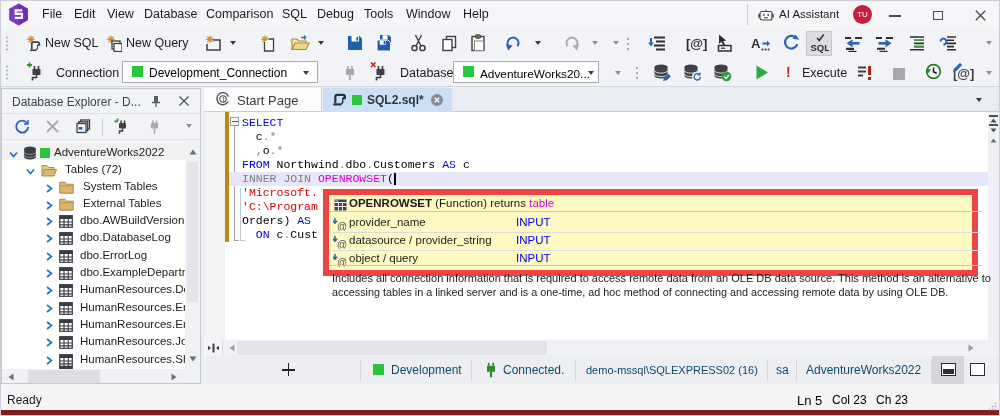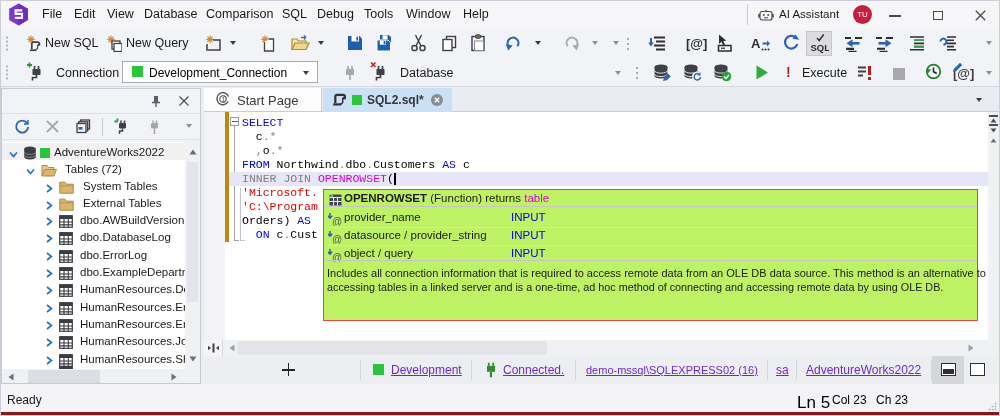--- a/index.html
+++ b/index.html
@@ -10,21 +10,21 @@
   .sep-v { position:absolute; width:1px; background:#c9ccd3; }
   .menu { position:absolute; top:7px; font-size:12.5px; color:#1b1b1b; }
   .tbtxt { position:absolute; font-size:12.5px; color:#1b1b1b; }
   .ddarrow { position:absolute; width:0; height:0; border-left:3.5px solid transparent; border-right:3.5px solid transparent; border-top:4px solid #3b3b3b; }
   .ddarrow.gray { border-top-color:#909090; }
   .combo { position:absolute; background:#fff; border:1px solid #ababaf; height:22px; }
   .greensq { position:absolute; width:11px; height:11px; background:#29c53a; }
   .trow { position:absolute; font-size:11.5px; color:#1b1b1b; white-space:nowrap; }
   .cl { position:absolute; left:242px; font-family:"Liberation Mono", monospace; font-size:11.5px; line-height:14px; white-space:pre; color:#000; }
   .kw { color:#0000e6; } .gr { color:#808080; } .mg { color:#d800d8; } .st { color:#e00000;font-family:Liberation Mono, monospace; }
-  .stseg { position:absolute; font-size:12px; color:#6d28d9; white-space:nowrap;text-decoration:underline; }
+  .stseg { position:absolute; font-size:12px; color:#0c4a6e; white-space:nowrap; }
 </style>
 </head>
 <body>
 
 <div class="abs" style="left:0;top:0;width:1000px;height:416px;border:1px solid #cdced9;pointer-events:none;z-index:99"></div>
 
 <div class="abs" id="titlebar" style="left:0;top:0;width:1000px;height:29px;background:#f6f6f8">
   <svg class="ico" style="left:8px;top:3px" width="21" height="23" viewBox="0 0 21 23">
     <polygon points="10.5,0.5 19.8,5.8 19.8,17 10.5,22.5 1.2,17 1.2,5.8" fill="#7d39cd"></polygon>
     <polygon points="10.5,0.5 19.8,5.8 19.8,17 10.5,22.5" fill="#6f2abf"></polygon>
@@ -241,20 +241,25 @@
     <path d="M8 13 v5" stroke="#a7a7ad" stroke-width="1.7"></path>
   </svg>
 
   <svg class="ico" style="left:370px;top:4px" width="18" height="19" viewBox="0 0 18 19">
     <path d="M1 0.5 l4.5 4.5 M5.5 0.5 L1 5" stroke="#cc2222" stroke-width="1.6"></path>
     <path d="M8.5 4 v3 M12.5 4 v3" stroke="#3f3f46" stroke-width="1.7"></path>
     <rect x="6.5" y="7" width="8" height="6" rx="0.5" fill="#3f3f46"></rect>
     <path d="M10.5 13 v2.5 h-4 v3" fill="none" stroke="#3f3f46" stroke-width="1.7"></path>
   </svg>
   <div class="tbtxt" style="left:400px;top:8px">Database</div>
+  <div class="combo" style="left:453px;top:3px;width:146px">
+    <div class="greensq" style="left:9px;top:4px"></div>
+    <div class="abs" style="left:26px;top:4.5px;font-size:11.8px;width:110px;overflow:hidden;white-space:nowrap">AdventureWorks20...</div>
+    <div class="ddarrow" style="left:134px;top:9px"></div>
+  </div>
   <div class="ddarrow gray" style="left:615px;top:13px"></div>
   <div class="abs" style="left:636px;top:9px;width:2px;height:2px;background:#a8abb2;box-shadow:0 5px #a8abb2, 0 10px #a8abb2"></div>
 
   <svg class="ico" style="left:653px;top:5px" width="19" height="19" viewBox="0 0 19 19">
     <ellipse cx="8" cy="4" rx="6.5" ry="2.6" fill="#3f3f46"></ellipse>
     <path d="M1.5 4 v9 a6.5 2.6 0 0 0 13 0 v-9" fill="#3f3f46"></path>
     <path d="M1.5 7.5 a6.5 2.6 0 0 0 13 0 M1.5 11 a6.5 2.6 0 0 0 13 0" stroke="#fff" stroke-width="0.8" fill="none"></path>
     <polygon points="10,18 11,14.5 15,10.5 17.8,13.3 13.8,17.3" fill="#2b64b0"></polygon>
   </svg>
 
@@ -300,20 +305,21 @@
       <polygon points="0,10 1,6.8 7,0.8 9.2,3 3.2,9" fill="#2b64b0"></polygon>
     </svg>
   <div class="ddarrow gray" style="left:986px;top:13px"></div>
 </div>
 
 <div class="abs" style="left:0;top:87px;width:1000px;height:297px;background:#edeef2"></div>
 
 <div class="abs" id="lpanel" style="left:1px;top:88px;width:200px;height:296px;background:#f2f3f6;border:1px solid #c6c9d0">
 
   <div class="abs" style="left:0;top:0;width:198px;height:25px;border-bottom:1px solid #dfe1e6">
+    <div class="abs" style="left:10px;top:6px;font-size:12px;color:#3a4150">Database Explorer - D...</div>
     <svg class="ico" style="left:148px;top:6px" width="12" height="13" viewBox="0 0 12 13">
       <rect x="4" y="1" width="4" height="6" fill="#5a5f68"></rect>
         <path d="M2 7.5 h8 M6 7.5 v4.5" stroke="#5a5f68" stroke-width="1.4"></path>
     </svg>
     <svg class="ico" style="left:177px;top:7px" width="10" height="10" viewBox="0 0 10 10">
         <path d="M0.5 0.5 L9.5 9.5 M9.5 0.5 L0.5 9.5" stroke="#4a4f58" stroke-width="1.2"></path>
       </svg>
   </div>
 
   <div class="abs" style="left:0;top:25px;width:198px;height:26px;border-bottom:1px solid #dfe1e6">
@@ -593,21 +599,21 @@
   <div class="stseg" style="left:572px;top:7px">sa</div>
   <div class="sep-v" style="left:592px;top:4px;height:20px;background:#d4d6dc"></div>
   <div class="stseg" style="left:602px;top:7px">AdventureWorks2022</div>
   <div class="sep-v" style="left:727px;top:4px;height:20px;background:#d4d6dc"></div>
   <div class="abs" style="left:728px;top:0;width:32px;height:28px;background:#d5d6da"></div>
   <div class="abs" style="left:737px;top:7px;width:15px;height:13px;border:1.5px solid #2e2e34;background:#fff"></div>
   <div class="abs" style="left:739px;top:13px;width:11px;height:5px;background:#2e2e34"></div>
   <div class="abs" style="left:766px;top:7px;width:15px;height:13px;border:1.5px solid #2e2e34;background:#fff"></div>
 </div>
 
-<div class="abs" id="tooltip" style="left:323px;top:189px;width:655px;height:132px;background:#bef264;border:1px solid #ef4444;font-size:11.5px;color:#1b1b1b;z-index:10">
+<div class="abs" id="tooltip" style="left:323px;top:189px;width:655px;height:87px;background:#fef9c3;border:6px solid #ef4444;font-size:11.5px;color:#1b1b1b;z-index:10">
   <svg class="ico" style="left:5px;top:4px" width="13" height="12" viewBox="0 0 13 12">
     <rect x="0.5" y="0.5" width="12" height="11" fill="#3e4450"></rect>
     <path d="M4.5 3.5 v8 M8.5 3.5 v8 M0.5 3.5 h12 M0.5 7.5 h12" stroke="#fff" stroke-width="0.9"></path>
     <text x="1.5" y="3" font-size="3.5" fill="#fff" font-family="Liberation Sans">fx</text>
   </svg>
   <div class="abs" style="left:20px;top:2px"><b>OPENROWSET</b> (Function) returns <span style="color:#d800d8">table</span></div>
   <div class="abs" style="left:0;top:15.5px;width:653px;height:1px;background:#c6c6c6"></div>
   <div class="abs" style="left:4px;top:23px;width:14px;height:13px">
     <svg width="14" height="13" viewBox="0 0 14 13">
         <path d="M2 0 v5 m-2.2 -2.2 l2.2 2.4 l2.2 -2.4" stroke="#2b64b0" stroke-width="1.5" fill="none"></path>
@@ -632,23 +638,23 @@
         <text x="4" y="12" font-size="10" fill="#555">@</text>
       </svg>
   </div>
   <div class="abs" style="left:20px;top:57px">object / query</div>
   <div class="abs" style="left:187px;top:57px;color:#0000e6">INPUT</div>
   <div class="abs" style="left:0;top:70px;width:653px;height:1px;background:#c6c6c6"></div>
   <div class="abs" style="left:3px;top:77px;font-size:11px;white-space:nowrap">Includes all connection information that is required to access remote data from an OLE DB data source. This method is an alternative to</div>
   <div class="abs" style="left:3px;top:91px;font-size:10.8px;white-space:nowrap">accessing tables in a linked server and is a one-time, ad hoc method of connecting and accessing remote data by using OLE DB.</div>
 </div>
 
-<div class="abs" id="statusbar" style="left:0;top:384px;width:1000px;height:32px;background:#f4f4f7;border-bottom:4px solid #7f1d1d">
+<div class="abs" id="statusbar" style="left:0;top:384px;width:1000px;height:32px;background:#f4f4f7;border-bottom:6px solid #7f1d1d">
   <div class="abs" style="left:7px;top:9px;font-size:12px;color:#1b1b1b">Ready</div>
-  <div class="abs" style="left:797px;top:9px;font-size:17px">Ln 5</div>
+  <div class="abs" style="left:797px;top:9px;font-size:13px">Ln 5</div>
   <div class="abs" style="left:832px;top:9px;font-size:12px">Col 23</div>
   <div class="abs" style="left:876px;top:9px;font-size:12px">Ch 23</div>
   <svg class="ico" style="left:988px;top:402px;position:fixed" width="9" height="9" viewBox="0 0 9 9">
     <circle cx="1.5" cy="7.5" r="1" fill="#b5b8bf"></circle>
       <circle cx="4.5" cy="7.5" r="1" fill="#b5b8bf"></circle>
       <circle cx="7.5" cy="7.5" r="1" fill="#b5b8bf"></circle>
     <circle cx="4.5" cy="4.5" r="1" fill="#b5b8bf"></circle>
       <circle cx="7.5" cy="4.5" r="1" fill="#b5b8bf"></circle>
     <circle cx="7.5" cy="1.5" r="1" fill="#b5b8bf"></circle>
   </svg>

